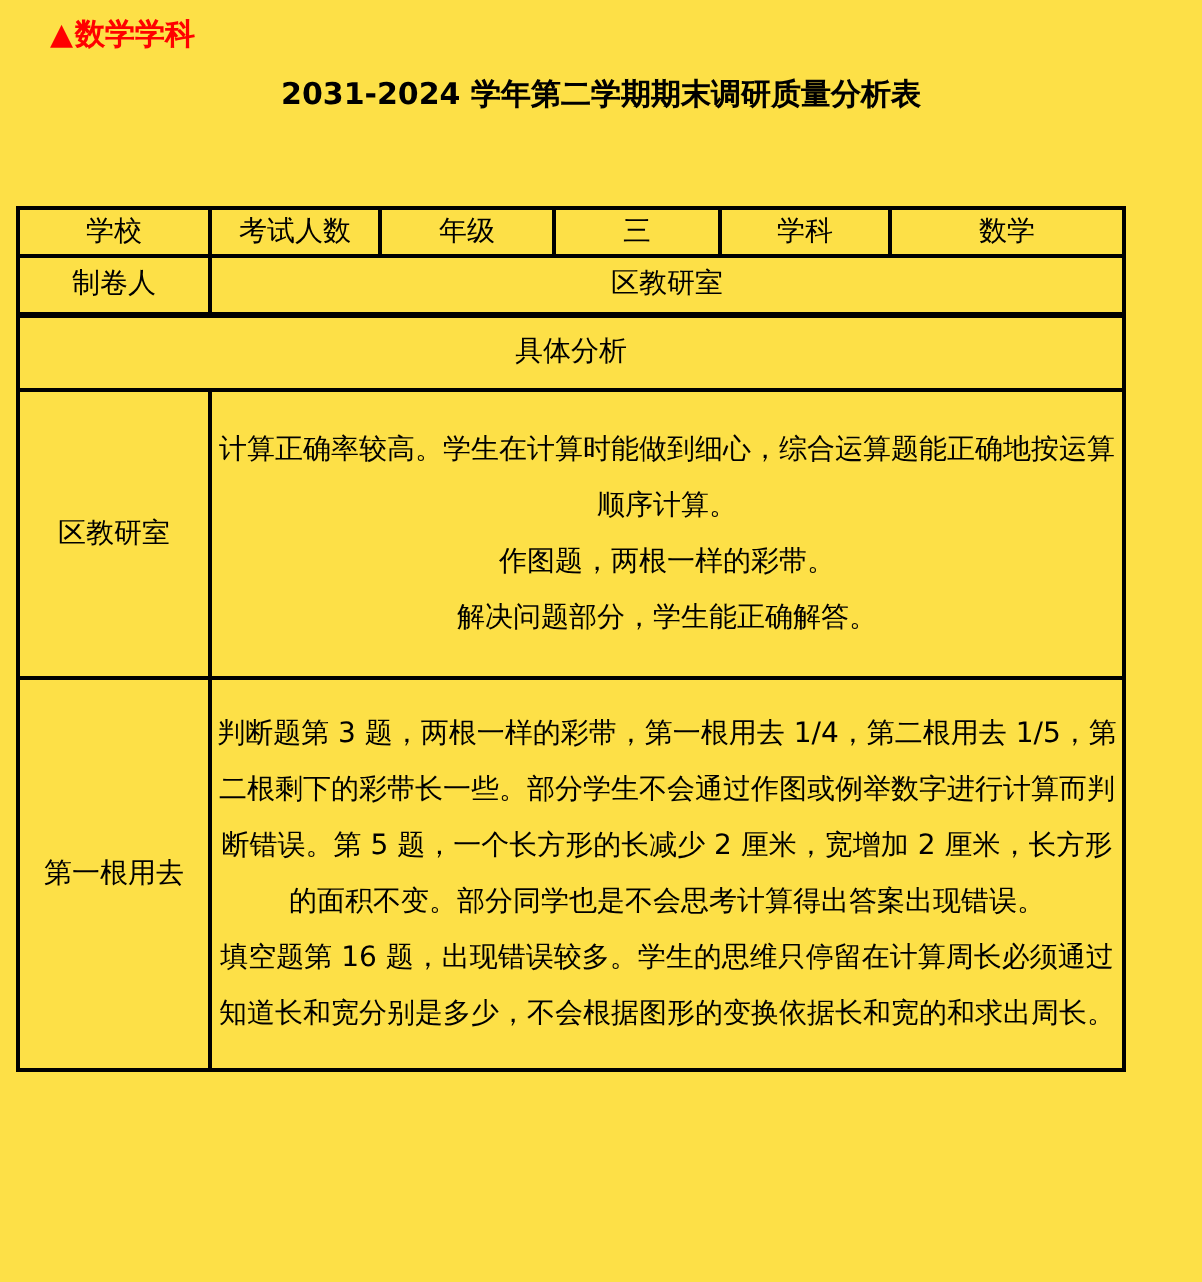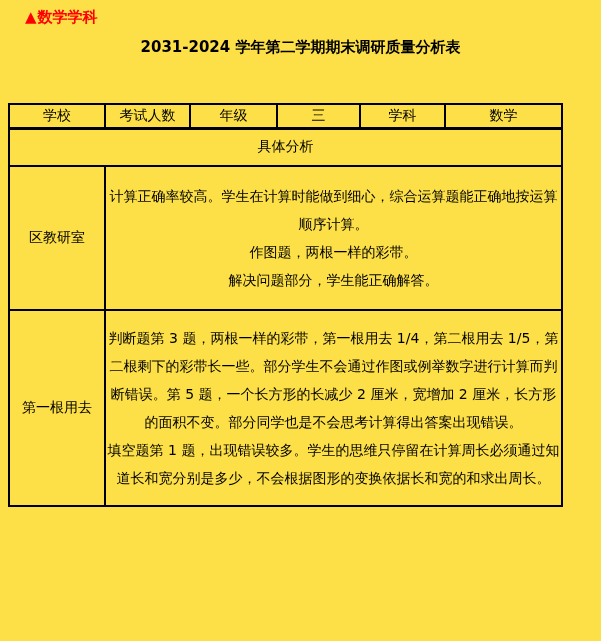--- a/index.html
+++ b/index.html
@@ -92,34 +92,38 @@
     </colgroup>
     <tbody>
       <tr class="r1">
         <td>学校</td>
         <td>考试人数</td>
         <td>年级</td>
         <td>三</td>
         <td>学科</td>
         <td>数学</td>
       </tr>
+      <tr class="r3">
+        <td>制卷人</td>
+        <td colspan="5">区教研室</td>
+      </tr>
       <tr class="r4">
         <td colspan="6">具体分析</td>
       </tr>
       <tr class="r5">
         <td>区教研室</td>
         <td colspan="5" class="content">
           <p>计算正确率较高。学生在计算时能做到细心，综合运算题能正确地按运算顺序计算。</p>
           <p>作图题，两根一样的彩带。</p>
           <p>解决问题部分，学生能正确解答。</p>
         </td>
       </tr>
       <tr class="r6">
         <td>第一根用去</td>
         <td colspan="5" class="content">
           <p>判断题第 3 题，两根一样的彩带，第一根用去 1/4，第二根用去 1/5，第二根剩下的彩带长一些。部分学生不会通过作图或例举数字进行计算而判断错误。第 5 题，一个长方形的长减少 2 厘米，宽增加 2 厘米，长方形的面积不变。部分同学也是不会思考计算得出答案出现错误。</p>
-          <p>填空题第 1 题，出现错误较多。学生的思维只停留在计算周长必须通过知道长和宽分别是多少，不会根据图形的变换依据长和宽的和求出周长。</p>
+          <p>填空题第 16 题，出现错误较多。学生的思维只停留在计算周长必须通过知道长和宽分别是多少，不会根据图形的变换依据长和宽的和求出周长。</p>
         </td>
       </tr>
     </tbody>
   </table>
 
 </div>
 
 </body></html>

